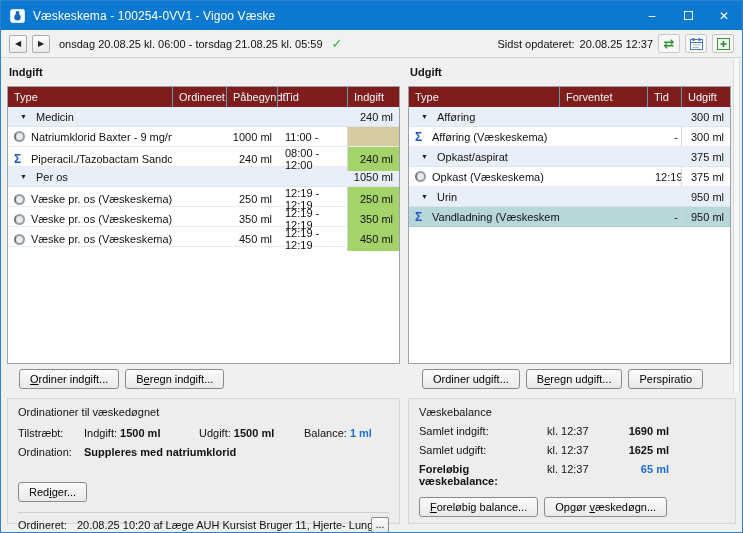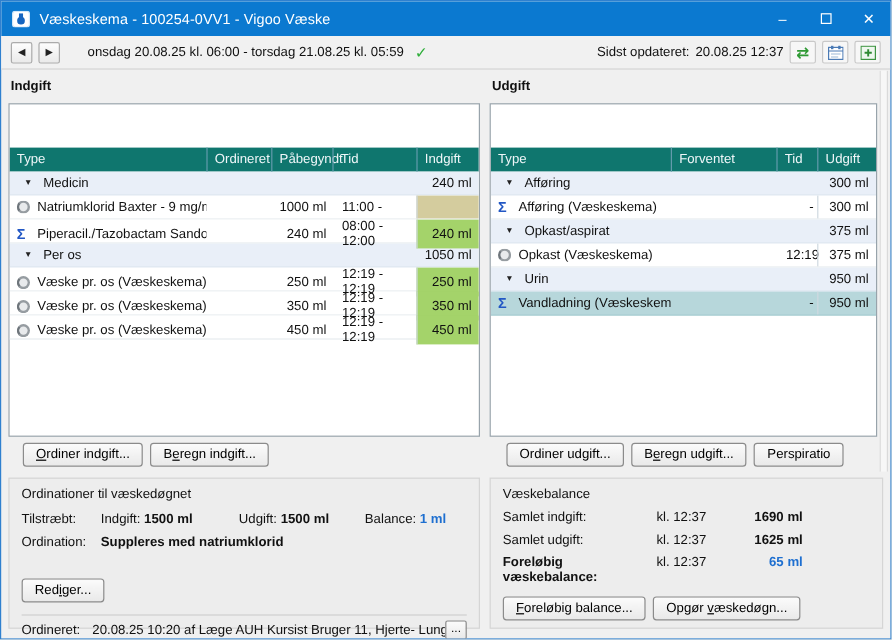--- a/index.html
+++ b/index.html
@@ -17,39 +17,39 @@
   .wc { width:36px; height:100%; display:flex; align-items:center; justify-content:center;
         color:#fff; font-size:12px; cursor:default; }
   .wc-max-glyph { width:9px; height:9px; border:1px solid #fff; display:block; }
 
   
   .toolbar { height:28px; background:#f1f1f1; border-bottom:1px solid #d5d5d5;
              display:flex; align-items:center; padding:0 8px; gap:5px; }
   .navbtn { width:18px; height:18px; background:linear-gradient(#fdfdfd,#eaeaea);
             border:1px solid #ababab; border-radius:2px; display:flex; align-items:center;
             justify-content:center; font-size:8px; color:#222; }
-  .date-range { margin-left:18px; }
+  .date-range { margin-left:4px; }
   .check { color:#2eae39; font-weight:bold; font-size:13px; margin-left:4px; }
   .tb-right { margin-left:auto; display:flex; align-items:center; gap:5px; }
   .iconbtn { width:22px; height:19px; background:#f7f7f7; border:1px solid #c9c9c9;
              border-radius:2px; display:flex; align-items:center; justify-content:center; }
   .sync-glyph { color:#2f9a34; font-weight:bold; font-size:13px; line-height:1; }
 
   
   .content { position:relative; padding:0 6px; }
   .section-label { font-weight:bold; margin:8px 0 6px 2px; height:14px; }
   .tables { display:flex; }
   .tcol-left { width:393px; }
   .tcol-right { width:323px; margin-left:8px; }
 
   .tbl { background:#fff; border:1px solid #98a3ab; height:278px; overflow:hidden; }
   .thead, .trow { display:grid; height:20px; align-items:center; }
   .tcol-left .thead, .tcol-left .trow { grid-template-columns:164px 54px 51px 70px 1fr; }
   .tcol-right .thead, .tcol-right .trow { grid-template-columns:150px 88px 34px 1fr; }
-  .thead { background:#0f766e; color:#eef6f8;margin-top:36px; }
+  .thead { background:#7f1d1d; color:#eef6f8; }
   .hc { height:100%; display:flex; align-items:center; padding-left:6px; border-left:1px solid #639bac; }
   .hc:first-child { border-left:none; }
   .trow { background:#fff; border-bottom:1px solid #e7ebee; }
   .trow.group { background:#e9eff8; border-bottom:1px solid #dde4ef; }
   .trow.selected { background:#b7d7db; border-bottom:1px solid #a9cdd2; }
   .c-type { display:flex; align-items:center; gap:6px; padding-left:6px; white-space:nowrap; overflow:hidden; }
   .c-type.gspan { grid-column:1 / 5; padding-left:12px; }
   .tcol-right .c-type.gspan { grid-column:1 / 4; }
   .c-amt { grid-column:2 / span 2; text-align:right; padding-right:5px; }
   .c-tid { grid-column:4; padding-left:8px; }

